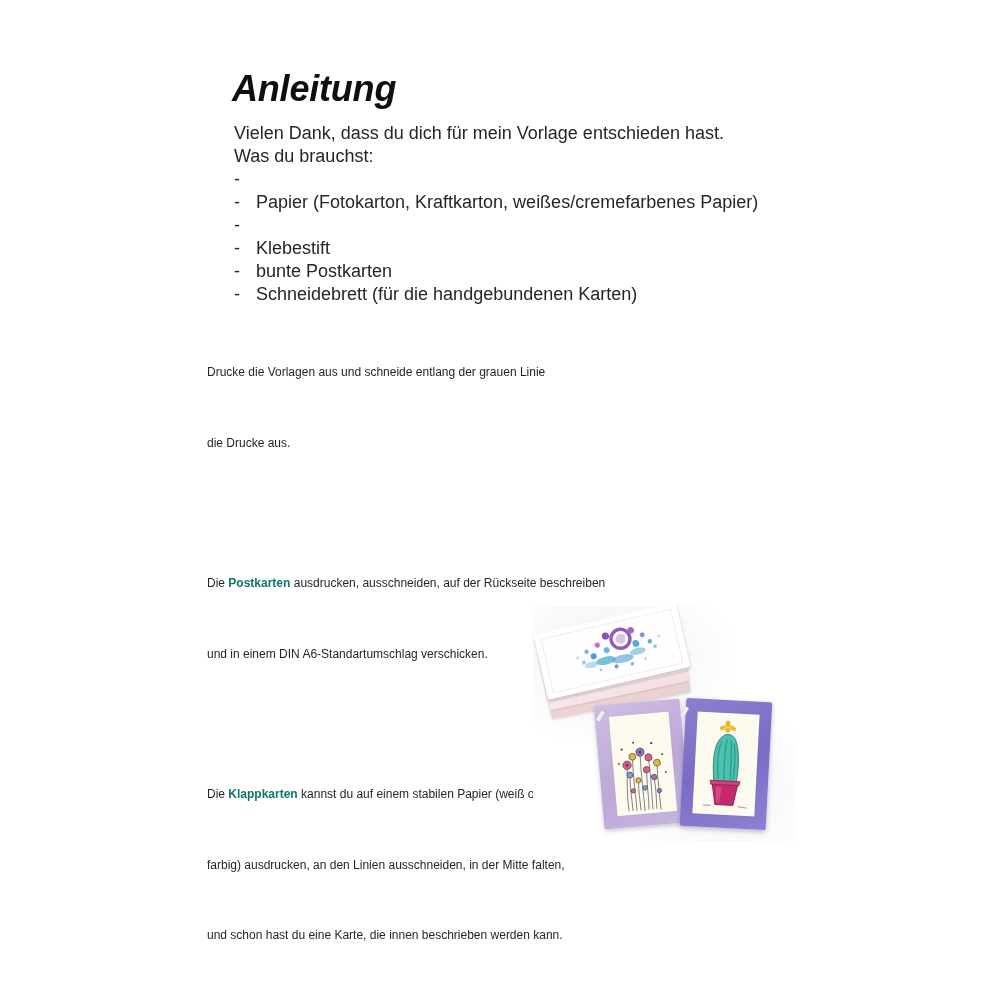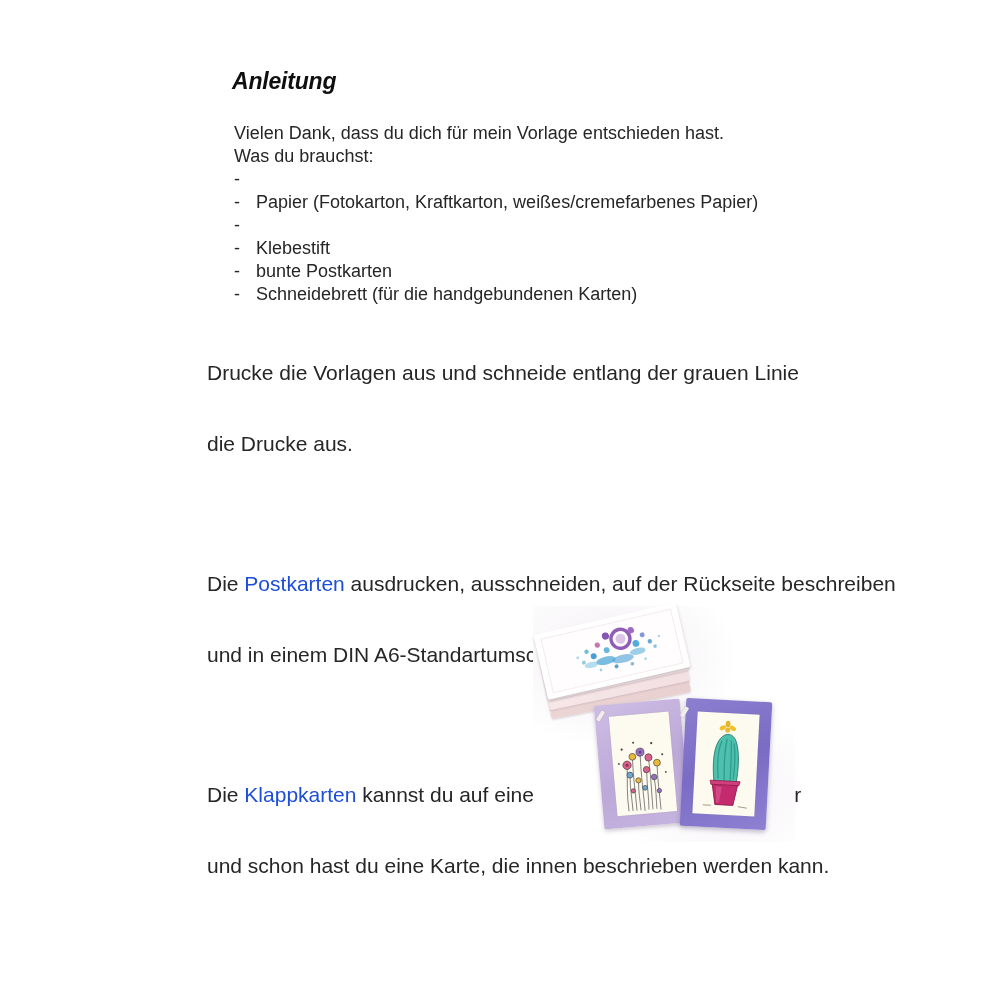--- a/index.html
+++ b/index.html
@@ -21,21 +21,21 @@
     position: absolute;
     inset: 0;
     background: #ffffff;
   }
 
   
   .doc-title {
     position: absolute;
     left: 232px;
     top: 68px;
-    font-size: 23px;
+    font-size: 36px;
     font-weight: bold;
     font-style: italic;
     letter-spacing: -0.2px;
     color: #0f0f0f;
     white-space: pre;
   }
 
   
   .intro-block {
     position: absolute;
@@ -63,28 +63,28 @@
     width: 22px;
     flex: 0 0 22px;
     color: #262626;
   }
 
   .body-block {
     position: absolute;
     left: 207px;
     top: 314px;
     width: 600px;
-    font-size: 21px;
+    font-size: 12px;
     line-height: 23.5px;
     color: #262626;
   }
   .para { white-space: pre-wrap; }
   .para.spaced { margin-top: 23px; }
   .line { white-space: pre; display: block; }
-  b.em { font-weight: normal; color: #1d4ed8; }
+  b.em { font-weight: bold; color: #0f766e; }
 
   
   .photo {
     position: absolute;
     left: 533px;
     top: 606px;
     width: 262px;
     height: 236px;
   }
   .photo .bg {
@@ -220,20 +220,21 @@
       <span class="line">die Drucke aus.</span>
     </div>
 
     <div class="para spaced">
       <span class="line"><span>Die </span><b class="em">Postkarten</b><span> ausdrucken, ausschneiden, auf der Rückseite beschreiben</span></span>
       <span class="line">und in einem DIN A6-Standartumschlag verschicken.</span>
     </div>
 
     <div class="para spaced">
       <span class="line"><span>Die </span><b class="em">Klappkarten</b><span> kannst du auf einem stabilen Papier (weiß oder</span></span>
+      <span class="line">farbig) ausdrucken, an den Linien ausschneiden, in der Mitte falten,</span>
       <span class="line">und schon hast du eine Karte, die innen beschrieben werden kann.</span>
     </div>
 
   </div>
 
   <div class="photo">
     <div class="bg"></div>
 
     <div class="stack">
       <div class="sheet sheet-d"></div>

